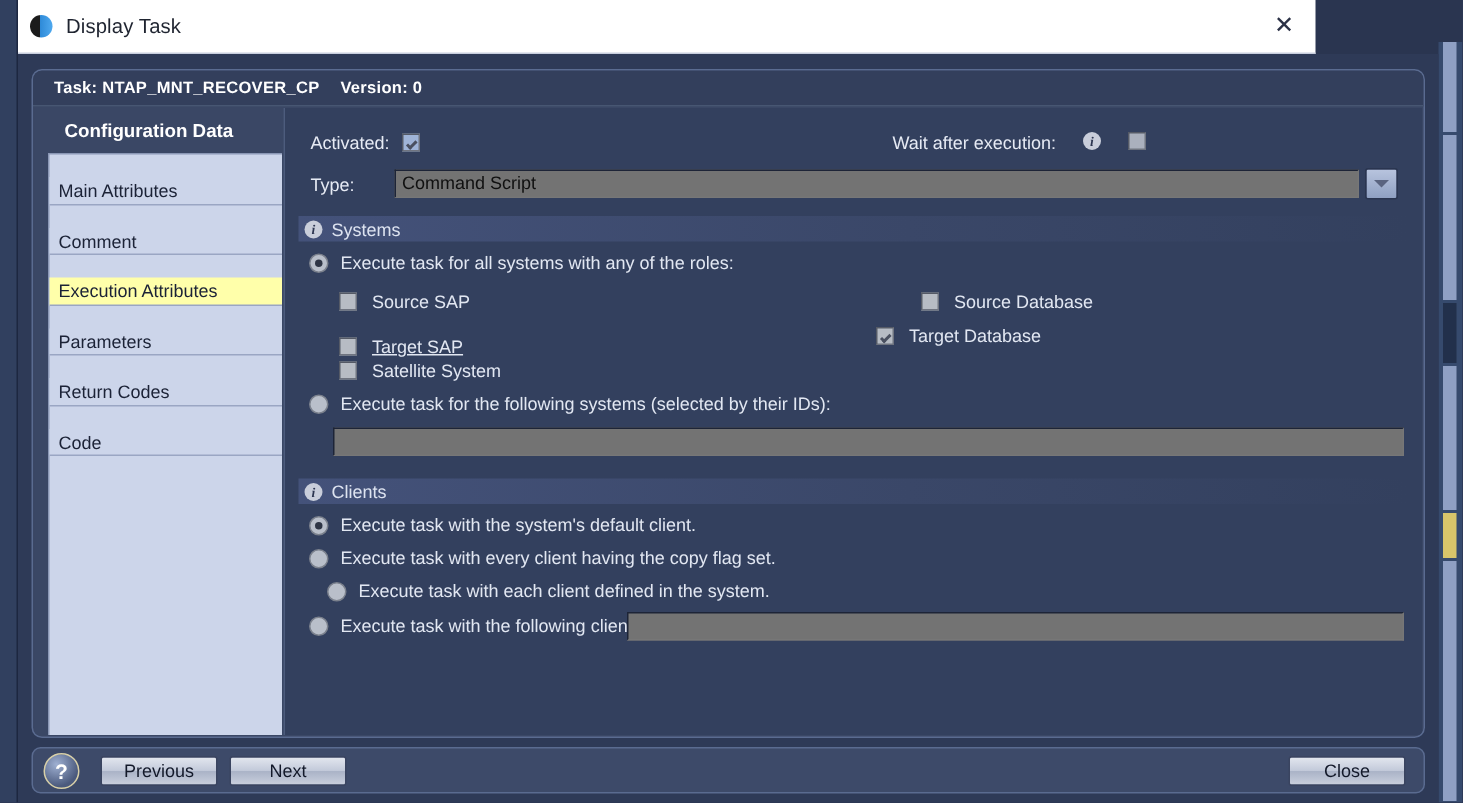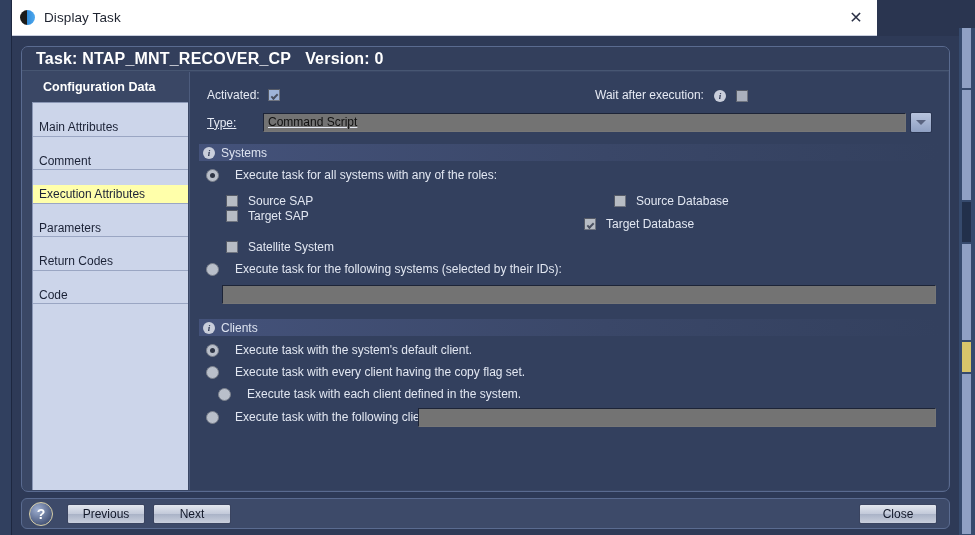--- a/index.html
+++ b/index.html
@@ -60,21 +60,21 @@
     border-radius: 7px;
     border: 1px solid #5a6b90;
     overflow: hidden;
   }
   .panel-header {
     height: 24px; background: #333f5c;
     border-bottom: 1px solid #47период;
     border-bottom: 1px solid #475672;
     display: flex; align-items: center;
     padding-left: 14px;
-    font-size: 16px; font-weight: bold; color: #ffffff;
+    font-size: 11px; font-weight: bold; color: #ffffff;
     letter-spacing: .2px;
   }
   .panel-header .ver { margin-left: 14px; }
 
   
   .sidebar {
     position: absolute; left: 1px; top: 25px; width: 165px; bottom: 1px;
     background: #3a4765;
   }
   .sidebar-title {
@@ -107,27 +107,27 @@
     border-left: 1px solid #4d5c7d;
   }
 
   .row-activated {
     position: absolute; left: 17px; top: 16px;
     display: flex; align-items: center;
     font-size: 12px; color: #e6eaf4;
   }
   .row-wait {
     position: absolute; left: 405px; top: 16px;
-    display: flex; align-items: flex-end; gap: 10px;
+    display: flex; align-items: flex-start; gap: 18px;
     font-size: 12px; color: #e6eaf4;
   }
   .row-type {
     position: absolute; left: 17px; top: 40px; right: 16px;
     display: flex; align-items: center;
-    font-size: 12px; color: #e6eaf4; text-decoration: underline;
+    font-size: 12px; color: #e6eaf4;
   }
   .row-type .lbl { width: 56px; flex: 0 0 56px; }
 
   
   .cb {
     width: 12px; height: 12px; flex: 0 0 12px;
     background: #b7bcc4;
     border: 1px solid #6f7480;
     border-top-color: #555a66; border-left-color: #555a66;
     position: relative; cursor: pointer;
@@ -195,21 +195,21 @@
     border: 1px solid #7b818d;
     position: relative; cursor: pointer;
   }
   .radio.on::after {
     content: ""; position: absolute; left: 3px; top: 3px;
     width: 5px; height: 5px; border-radius: 50%;
     background: #2e3545;
   }
   .opt {
     position: absolute;
-    display: flex; align-items: center; gap: 16px;
+    display: flex; align-items: center; gap: 8px;
     font-size: 12px; color: #e2e7f2;
     white-space: nowrap;
   }
   .chk-opt {
     position: absolute;
     display: flex; align-items: center; gap: 10px;
     font-size: 12px; color: #e2e7f2;
     white-space: nowrap;
   }
 
@@ -311,21 +311,21 @@
 
       <div class="opt" style="left:16px; top:96px;">
         <span class="radio on"></span>
         <span>Execute task for all systems with any of the roles:</span>
       </div>
 
       <div class="chk-opt" style="left:36px; top:122px;">
         <span class="cb"></span>
         <span>Source SAP</span>
       </div>
-      <div class="chk-opt" style="left:36px; top:137px;">
+      <div class="chk-opt" style="left:36px; top:152px;text-decoration:underline;">
         <span class="cb"></span>
         <span>Target SAP</span>
       </div>
       <div class="chk-opt" style="left:36px; top:168px;">
         <span class="cb"></span>
         <span>Satellite System</span>
       </div>
 
       <div class="chk-opt" style="left:394px; top:122px;margin-left:30px;">
         <span class="cb"></span>

